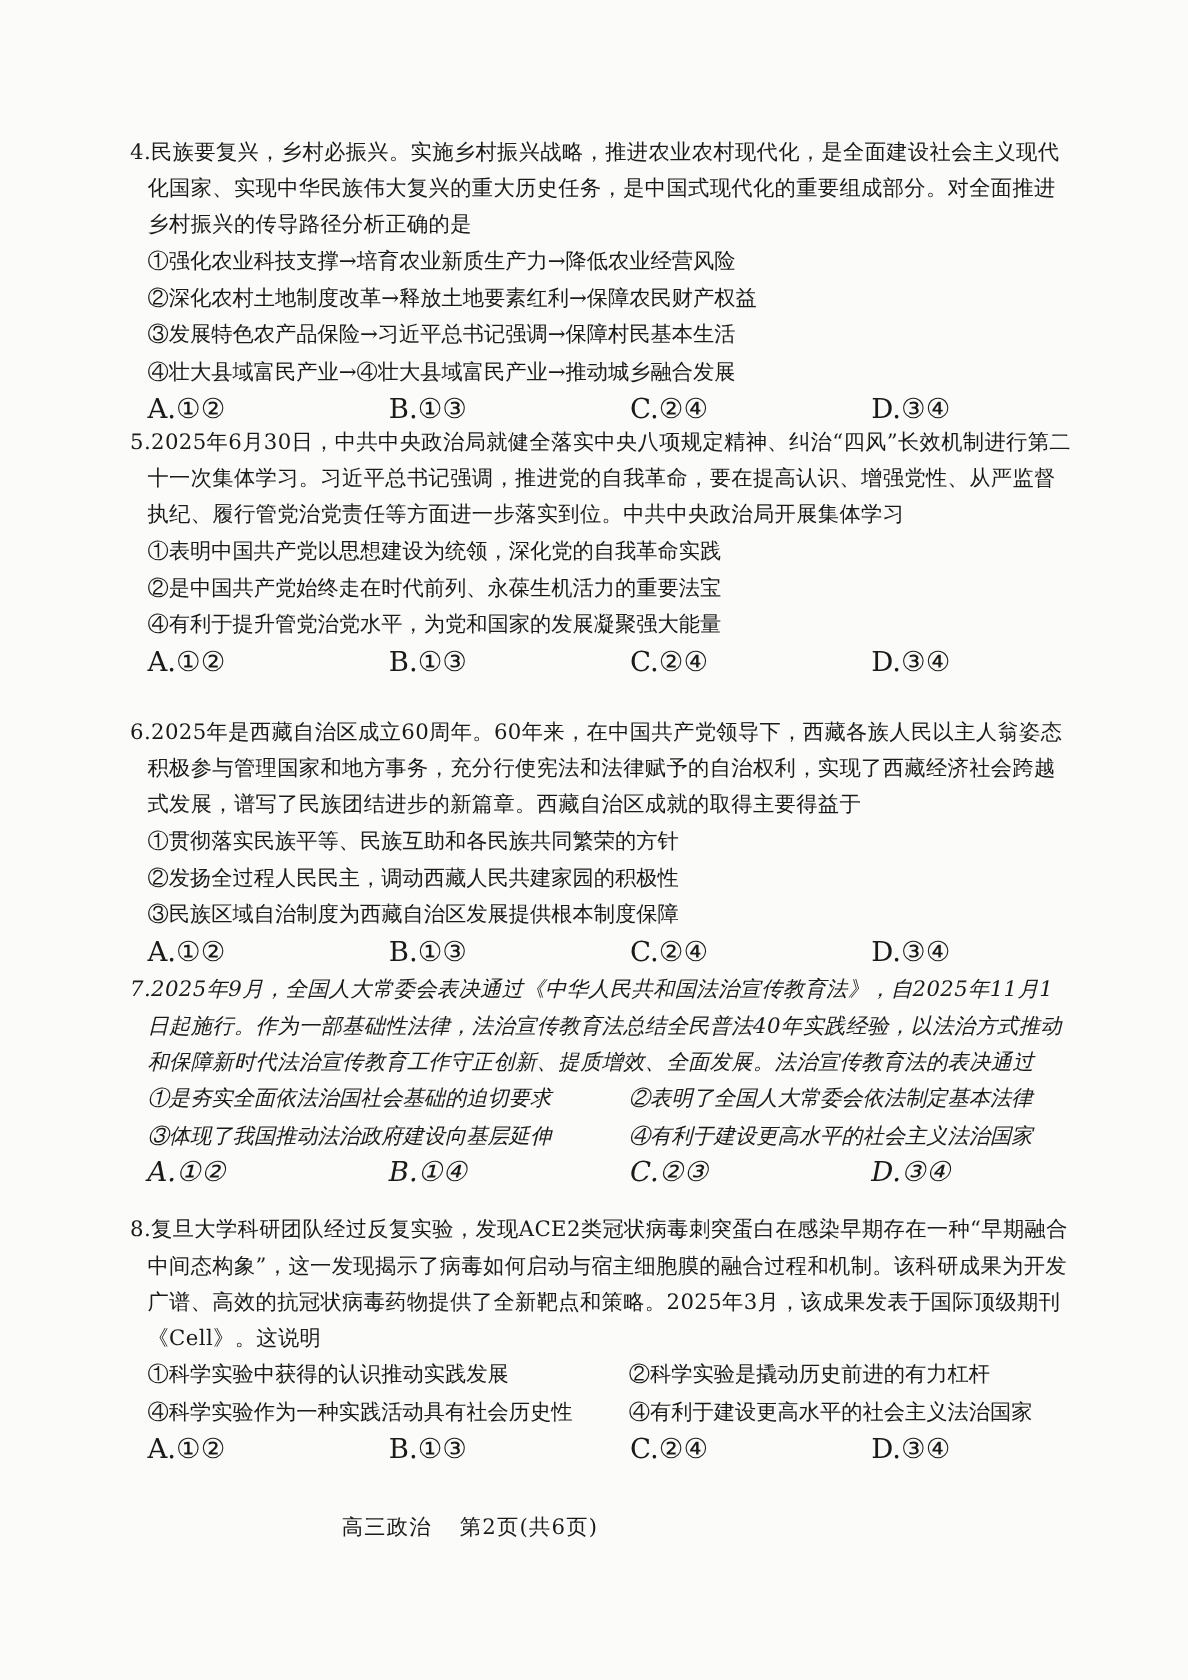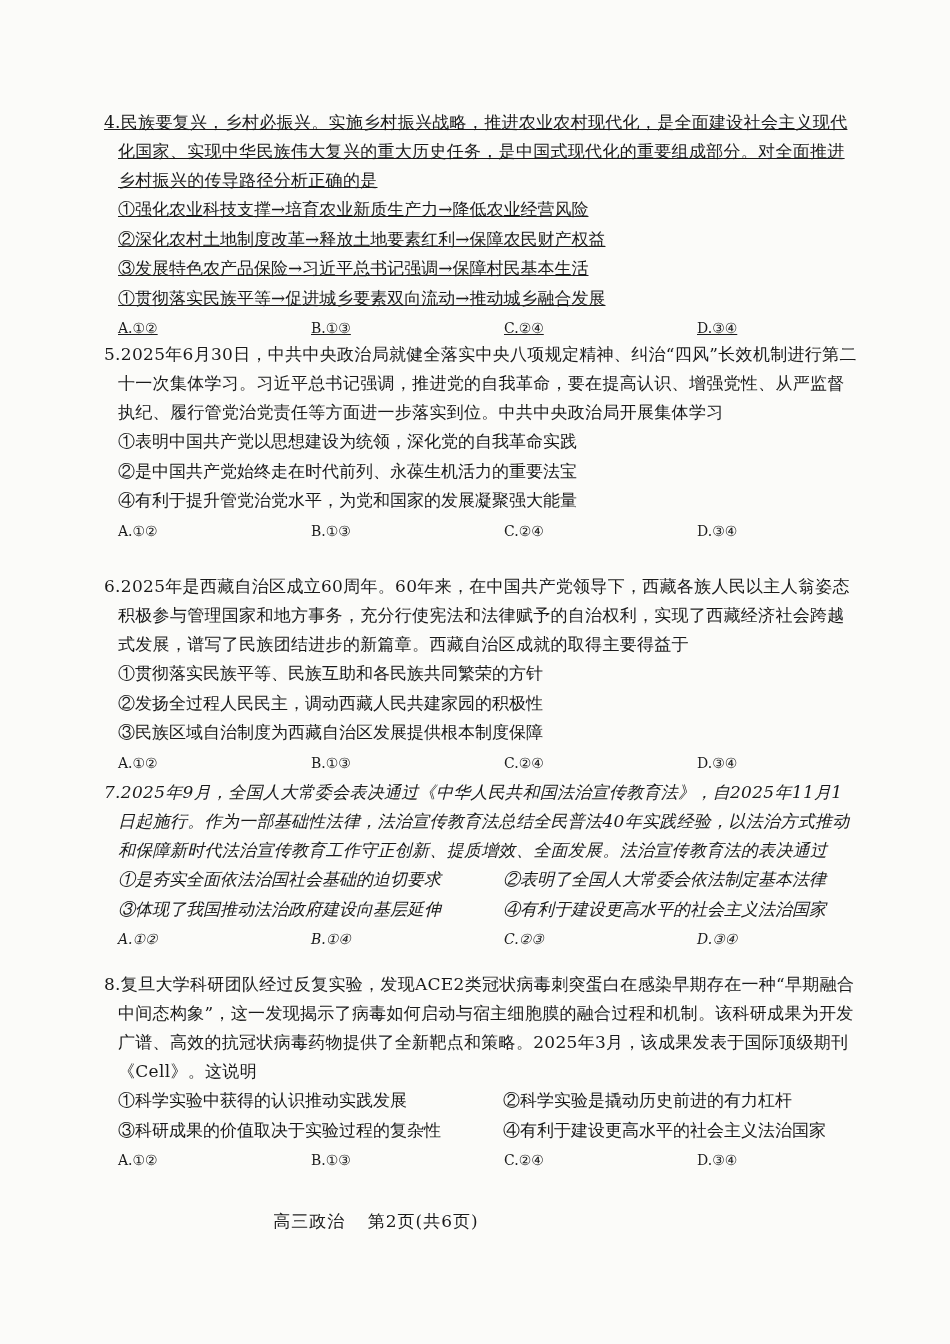--- a/index.html
+++ b/index.html
@@ -10,38 +10,38 @@
     font-family: "DejaVu Serif", "Liberation Serif", serif;
     position: relative;
     overflow: hidden;
   }
   .page { position: absolute; left: 118px; top: 108px; width: 740px; }
   .q { margin: 0; }
   .stem { font-size: 17px; line-height: 29px; letter-spacing: 0.3px; }
   .stem .num { margin-left: -14px; }
   .opt { font-size: 17px; line-height: 29.5px; white-space: nowrap; }
   .opt-grid { display: grid; grid-template-columns: 385px 1fr; }
-  .choices { display: grid; grid-template-columns: 193px 193px 193px 1fr; font-size: 14px; line-height: 30px; }
+  .choices { display: grid; grid-template-columns: 193px 193px 193px 1fr; font-size: 22px; line-height: 30px; }
   .footer {
     position: absolute; top: 1210px; left: 0; width: 752px;
     text-align: center; font-size: 17px; letter-spacing: 1px;
   }
   .footer span { margin: 0 8px; }
 </style>
 </head>
 <body>
 
 <div class="page">
 
-  <div class="q" style="height:232px;text-decoration:underline;">
+  <div class="q" style="height:232px;">
     <div class="stem"><span class="num">4.</span><span>民族要复兴，乡村必振兴。实施乡村振兴战略，推进农业农村现代化，是全面建设社会主义现代化国家、实现中华民族伟大复兴的重大历史任务，是中国式现代化的重要组成部分。对全面推进乡村振兴的传导路径分析正确的是</span></div>
     <div class="opt">①强化农业科技支撑→培育农业新质生产力→降低农业经营风险</div>
     <div class="opt">②深化农村土地制度改革→释放土地要素红利→保障农民财产权益</div>
     <div class="opt">③发展特色农产品保险→习近平总书记强调→保障村民基本生活</div>
-    <div class="opt">①贯彻落实民族平等→促进城乡要素双向流动→推动城乡融合发展</div>
+    <div class="opt">④壮大县域富民产业→④壮大县域富民产业→推动城乡融合发展</div>
     <div class="choices">
       <span>A.①②</span>
       <span>B.①③</span>
       <span>C.②④</span>
       <span>D.③④</span>
     </div>
   </div>
 
   <div class="q" style="height:232px;">
     <div class="stem"><span class="num">5.</span><span>2025年6月30日，中共中央政治局就健全落实中央八项规定精神、纠治“四风”长效机制进行第二十一次集体学习。习近平总书记强调，推进党的自我革命，要在提高认识、增强党性、从严监督执纪、履行管党治党责任等方面进一步落实到位。中共中央政治局开展集体学习</span></div>
@@ -83,21 +83,21 @@
       <span>C.②③</span>
       <span>D.③④</span>
     </div>
   </div>
 
   <div class="q">
     <div class="stem"><span class="num">8.</span><span>复旦大学科研团队经过反复实验，发现ACE2类冠状病毒刺突蛋白在感染早期存在一种“早期融合中间态构象”，这一发现揭示了病毒如何启动与宿主细胞膜的融合过程和机制。该科研成果为开发广谱、高效的抗冠状病毒药物提供了全新靶点和策略。2025年3月，该成果发表于国际顶级期刊《Cell》。这说明</span></div>
     <div class="opt-grid">
       <div class="opt">①科学实验中获得的认识推动实践发展</div>
       <div class="opt">②科学实验是撬动历史前进的有力杠杆</div>
-      <div class="opt">③科研成果的价值取决于实验过程的复杂性</div>
+      <div class="opt">④科学实验作为一种实践活动具有社会历史性</div>
       <div class="opt">④有利于建设更高水平的社会主义法治国家</div>
     </div>
     <div class="choices">
       <span>A.①②</span>
       <span>B.①③</span>
       <span>C.②④</span>
       <span>D.③④</span>
     </div>
   </div>
 </div>

